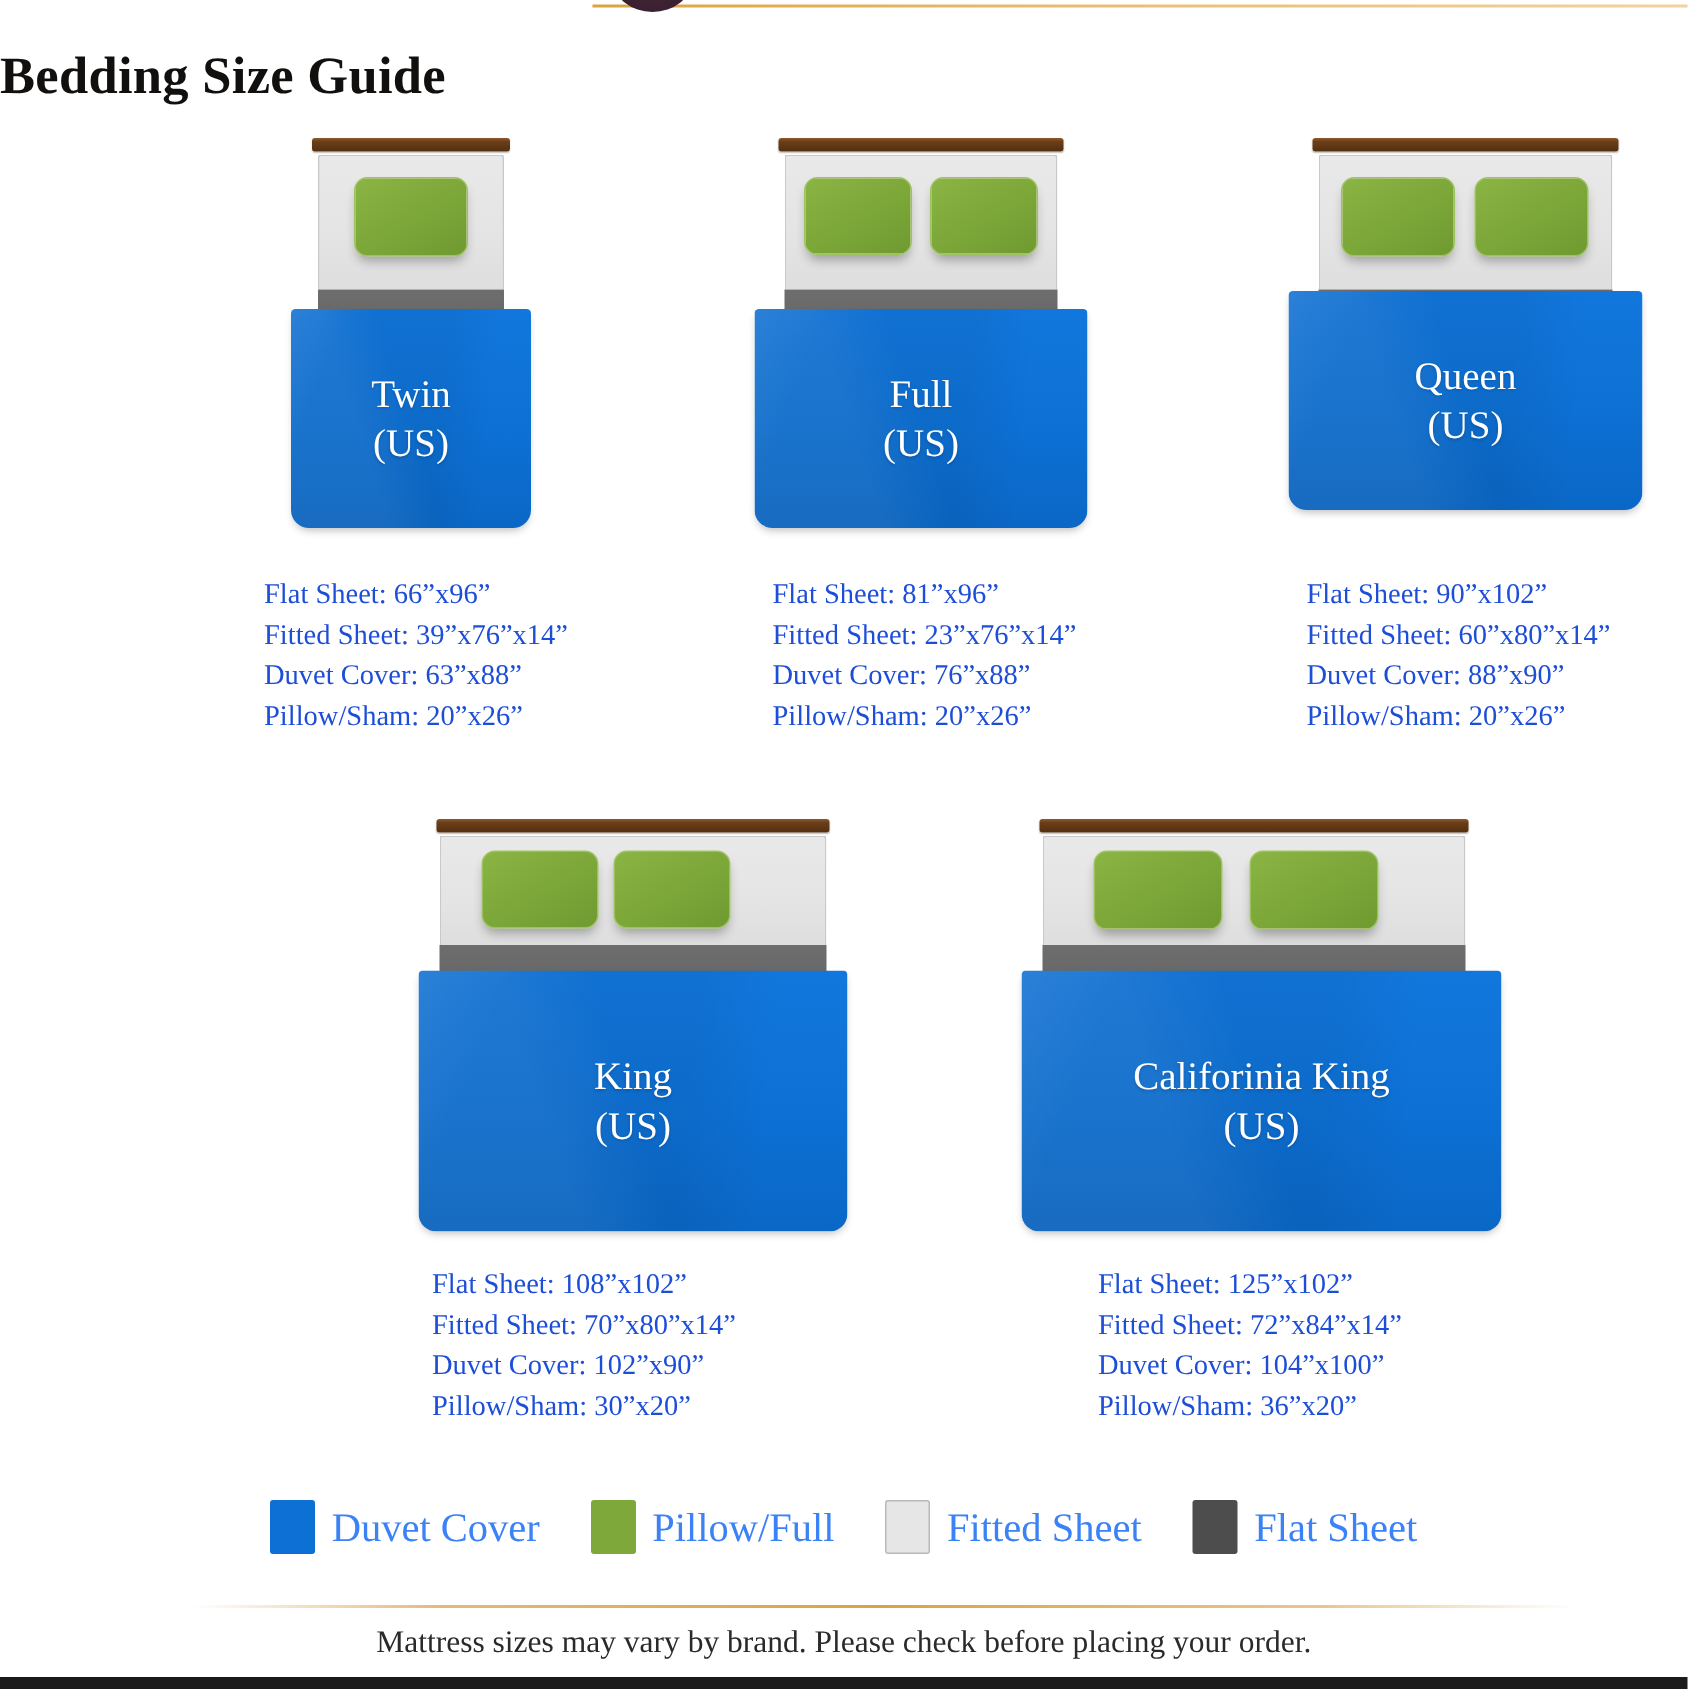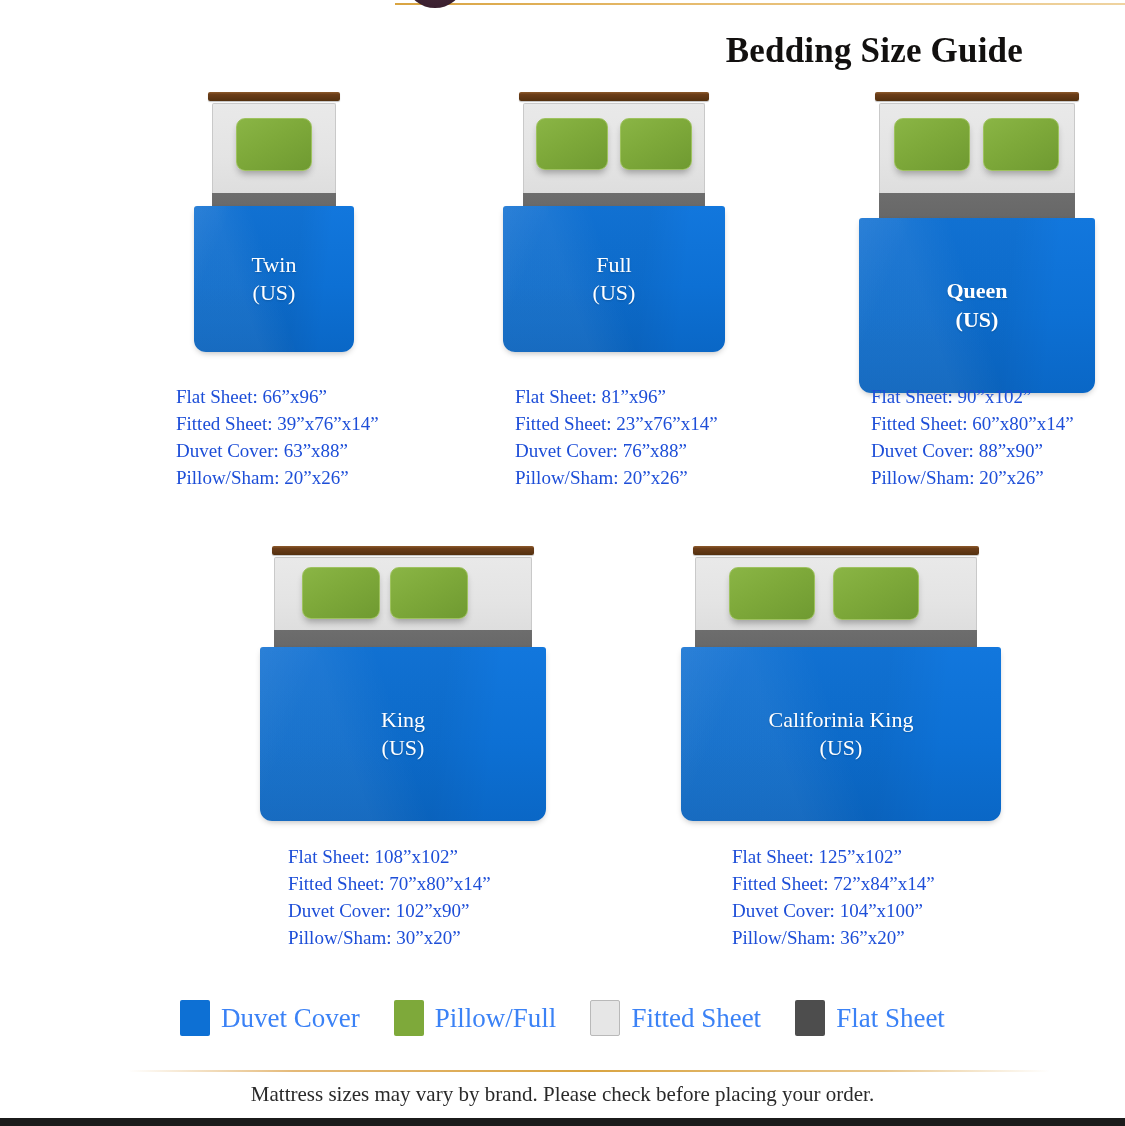--- a/index.html
+++ b/index.html
@@ -34,21 +34,21 @@
     width: 52px;
     height: 42px;
     border-radius: 50%;
     background: radial-gradient(circle at 50% 40%, #4a2b3a 0%, #3a2030 70%, #2b1722 100%);
   }
   .page-title {
     position: absolute;
     left: 0;
     top: 8px;
     width: 1023px;
-    text-align: right;
+    text-align: left;
     font-size: 35px;
     letter-spacing: .2px;
     color: #12100f;
   }
 
   
   .bed {
     position: absolute;
   }
   .headboard {
@@ -88,21 +88,21 @@
     box-shadow: 0 3px 6px -2px rgba(0,0,0,.28);
     display: flex;
     flex-direction: column;
     align-items: center;
     justify-content: center;
   }
   .duvet-label {
     color: #ffffff;
     text-align: center;
     line-height: 1.28;
-    font-size: 22px;
+    font-size: 26px;
     text-shadow: 0 1px 2px rgba(0,0,0,.18);
   }
   .duvet-label .sub { display: block; }
 
   
   .specs {
     position: absolute;
     font-size: 19px;
     line-height: 1.43;
     color: #1d4ed8;
@@ -207,35 +207,35 @@
   <div>Duvet Cover: 76”x88”</div>
   <div>Pillow/Sham: 20”x26”</div>
 </div>
 
 <div class="bed" style="left:859px; top:92px; width:236px; height:260px;">
   <div class="headboard" style="left:16px; width:204px;"></div>
   <div class="mattress" style="left:20px; top:11px; width:196px; height:90px;"></div>
   <div class="pillow" style="left:35px; top:26px; width:76px; height:53px;"></div>
   <div class="pillow" style="left:124px; top:26px; width:76px; height:53px;"></div>
   <div class="flatsheet" style="left:20px; top:101px; width:196px; height:31px;"></div>
-  <div class="duvet" style="left:0px; top:126px; width:236px; height:175px;font-weight:bold;">
+  <div class="duvet" style="left:0px; top:102px; width:236px; height:146px;">
     <div class="duvet-label">
       <span>Queen</span>
       <span class="sub">(US)</span>
     </div>
   </div>
 </div>
 <div class="specs" style="left:871px; top:383px;">
   <div>Flat Sheet: 90”x102”</div>
   <div>Fitted Sheet: 60”x80”x14”</div>
   <div>Duvet Cover: 88”x90”</div>
   <div>Pillow/Sham: 20”x26”</div>
 </div>
 
-<div class="bed" style="left:260px; top:546px; width:286px; height:278px;">
+<div class="bed" style="left:279px; top:546px; width:286px; height:278px;">
   <div class="headboard" style="left:12px; width:262px;"></div>
   <div class="mattress" style="left:14px; top:11px; width:258px; height:73px;"></div>
   <div class="pillow" style="left:42px; top:21px; width:78px; height:52px;"></div>
   <div class="pillow" style="left:130px; top:21px; width:78px; height:52px;"></div>
   <div class="flatsheet" style="left:14px; top:84px; width:258px; height:28px;"></div>
   <div class="duvet" style="left:0px; top:101px; width:286px; height:174px;">
     <div class="duvet-label">
       <span>King</span>
       <span class="sub">(US)</span>
     </div>

